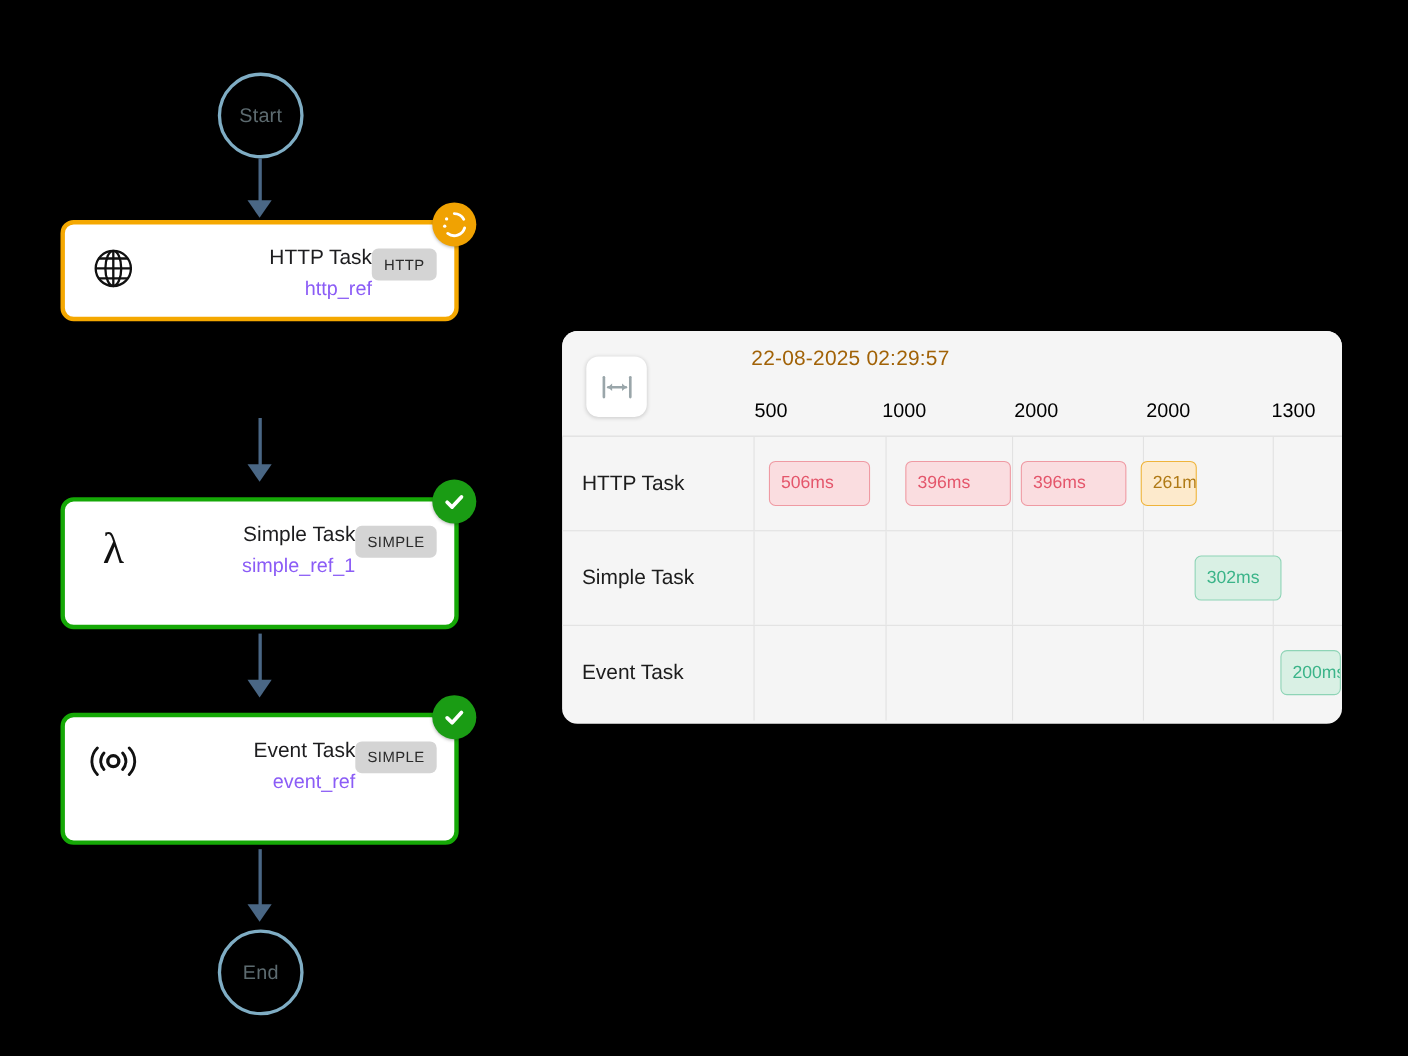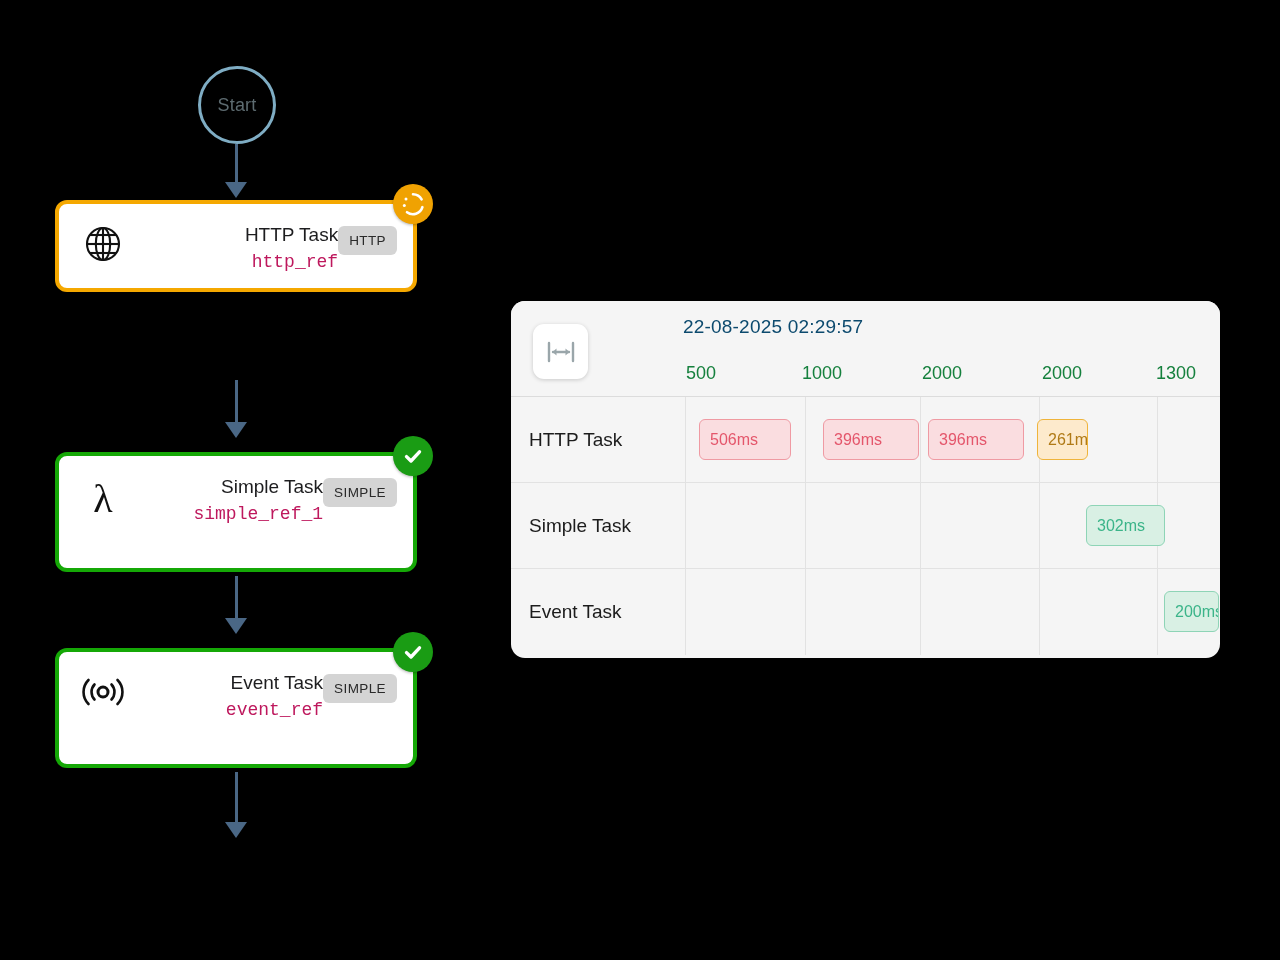--- a/index.html
+++ b/index.html
@@ -90,24 +90,23 @@
     padding-left: 10px;
     padding-top: 1px;
   }
   .card-title {
     font-size: 19px;
     color: #1d1d1f;
     line-height: 1.25;
   }
   .card-ref {
     font-size: 18px;
-    color: #be185d;
+    color: #8b5cf6;
     line-height: 1.35;
     margin-top: 3px;
-    font-family: Liberation Mono, monospace;
   }
   .type-chip {
     align-self: flex-start;
     margin-top: 4px;
     background: #d4d4d4;
     color: #2a2a2a;
     font-size: 13.5px;
     letter-spacing: .4px;
     padding: 7px 11px;
     border-radius: 6px;
@@ -178,28 +177,28 @@
     width: 55px; height: 55px;
     background: #fff;
     border-radius: 11px;
     box-shadow: 0 1px 4px rgba(0,0,0,.18);
     display: flex; align-items: center; justify-content: center;
   }
   #timeline-date {
     position: absolute;
     left: 172px; top: 15px;
     font-size: 19px;
-    color: #0c4a6e;
+    color: #a16207;
     letter-spacing: .2px;
   }
   .tick-label {
     position: absolute;
     top: 62px;
     font-size: 18px;
-    color: #15803d;
+    color: #000000;
     transform: translateX(-50%);
     white-space: nowrap;
   }
 
   #timeline-body { position: relative; }
   .tl-row {
     position: relative;
     height: 86px;
     border-bottom: 1px solid #e2e2e2;
     box-sizing: border-box;
@@ -325,20 +324,23 @@
     <div class="status-badge success" style="right:-20px; top:-20px;">
       <svg width="24" height="24" viewBox="0 0 24 24">
         <path d="M5.5 12.6 L10 17 L18.5 7.8" stroke="#fff" stroke-width="3.4" fill="none" stroke-linecap="round" stroke-linejoin="round"></path>
       </svg>
     </div>
   </div>
 
   <div class="edge" style="left:235px; top:772px; height:52px;"></div>
   <div class="edge-head" style="left:225px; top:822px;"></div>
 
+  <div id="end-node" class="term-node">
+    <span class="term-label">End</span>
+  </div>
 </div>
 
 <div id="timeline-panel">
 
   <div id="timeline-header">
     <div id="fit-button">
       <svg width="30" height="26" viewBox="0 0 30 26" stroke="#9aa6aa" stroke-width="2.4" fill="none" stroke-linecap="round">
         <line x1="3" y1="4" x2="3" y2="22"></line>
         <line x1="27" y1="4" x2="27" y2="22"></line>
         <line x1="7" y1="13" x2="23" y2="13"></line>

